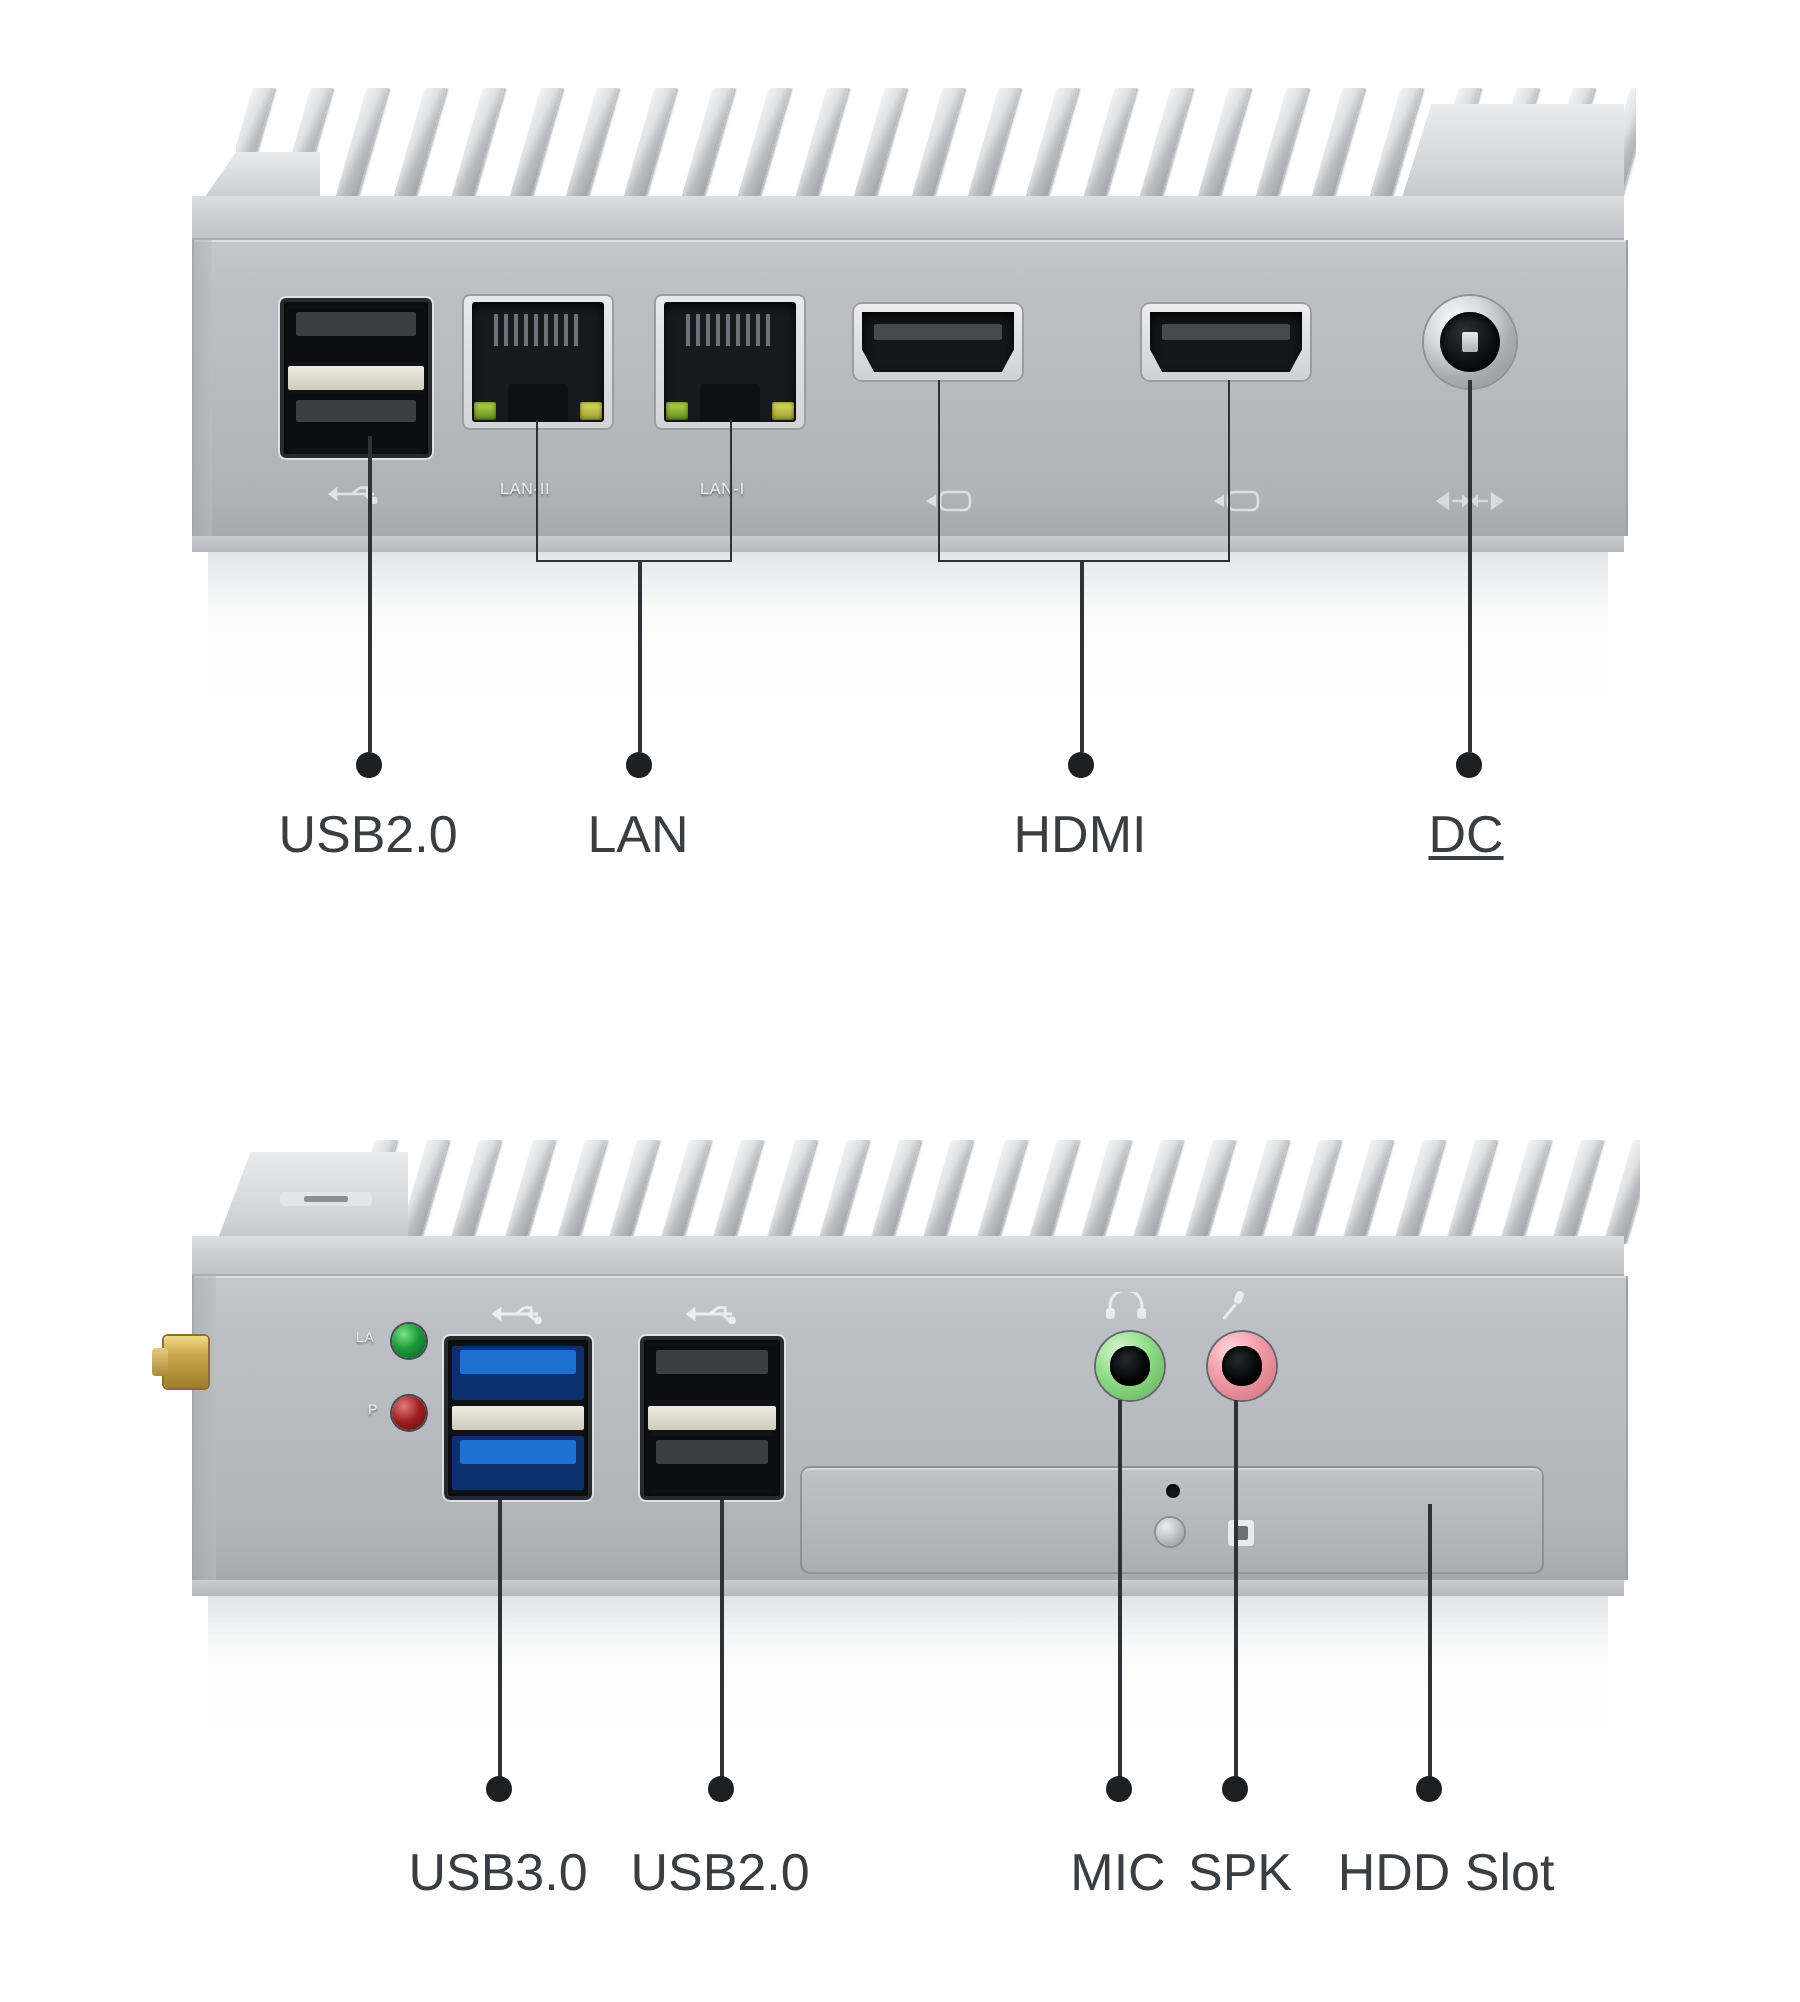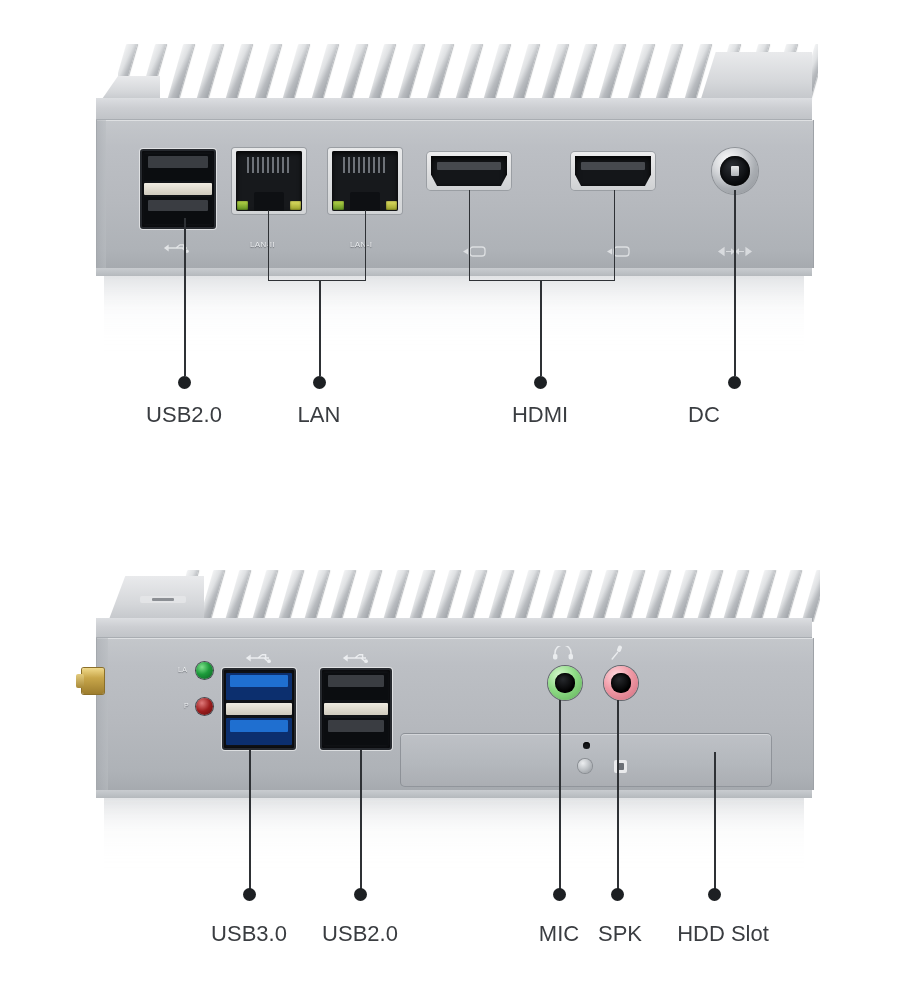--- a/index.html
+++ b/index.html
@@ -126,21 +126,21 @@
   
   .silk{position:absolute;color:#eceef0;font-size:8px;letter-spacing:.4px;
        text-shadow:0 1px 1px rgba(60,64,70,.6);white-space:nowrap;}
   .silkicon{position:absolute;opacity:.88;}
 
   
   .lead{position:absolute;background:#2e3135;width:1.6px;}
   .bracket{position:absolute;border:1.6px solid #2e3135;border-top:none;}
   .dot{position:absolute;width:13px;height:13px;border-radius:50%;
        background:#1d2023;}
-  .calloutlabel{position:absolute;color:#3a3d41;font-size:22px;
+  .calloutlabel{position:absolute;color:#3a3d41;font-size:26px;
        white-space:nowrap;transform:translateX(-50%);}
 </style>
 </head>
 <body>
 
 <div class="stage">
 
   <div class="unit">
 
     <div class="fins" style="left:118px;top:44px;width:700px;height:58px;">
@@ -263,21 +263,21 @@
     <div class="dot" style="left:313px;top:376px;"></div>
     <div class="calloutlabel" style="left:319px;top:402px;">LAN</div>
 
     <div class="bracket" style="left:469px;top:190px;width:144px;height:90px;"></div>
     <div class="lead" style="left:540px;top:280px;height:96px;"></div>
     <div class="dot" style="left:534px;top:376px;"></div>
     <div class="calloutlabel" style="left:540px;top:402px;">HDMI</div>
 
     <div class="lead" style="left:734px;top:190px;height:186px;"></div>
     <div class="dot" style="left:728px;top:376px;"></div>
-    <div class="calloutlabel" style="left:704px;top:402px;">DC</div>
+    <div class="calloutlabel" style="left:733px;top:402px;text-decoration:underline;">DC</div>
   </div>
 
   <div class="unit">
 
     <div class="fins" style="left:180px;top:570px;width:640px;height:52px;">
         <div class="fin" style="left: 0px; width: 11px; transform: skewX(-16deg);"></div>
         <div class="fin" style="left: 26.2083px; width: 11px; transform: skewX(-16deg);"></div>
         <div class="fin" style="left: 52.4167px; width: 11px; transform: skewX(-16deg);"></div>
         <div class="fin" style="left: 78.625px; width: 11px; transform: skewX(-16deg);"></div>
         <div class="fin" style="left: 104.833px; width: 11px; transform: skewX(-16deg);"></div>

